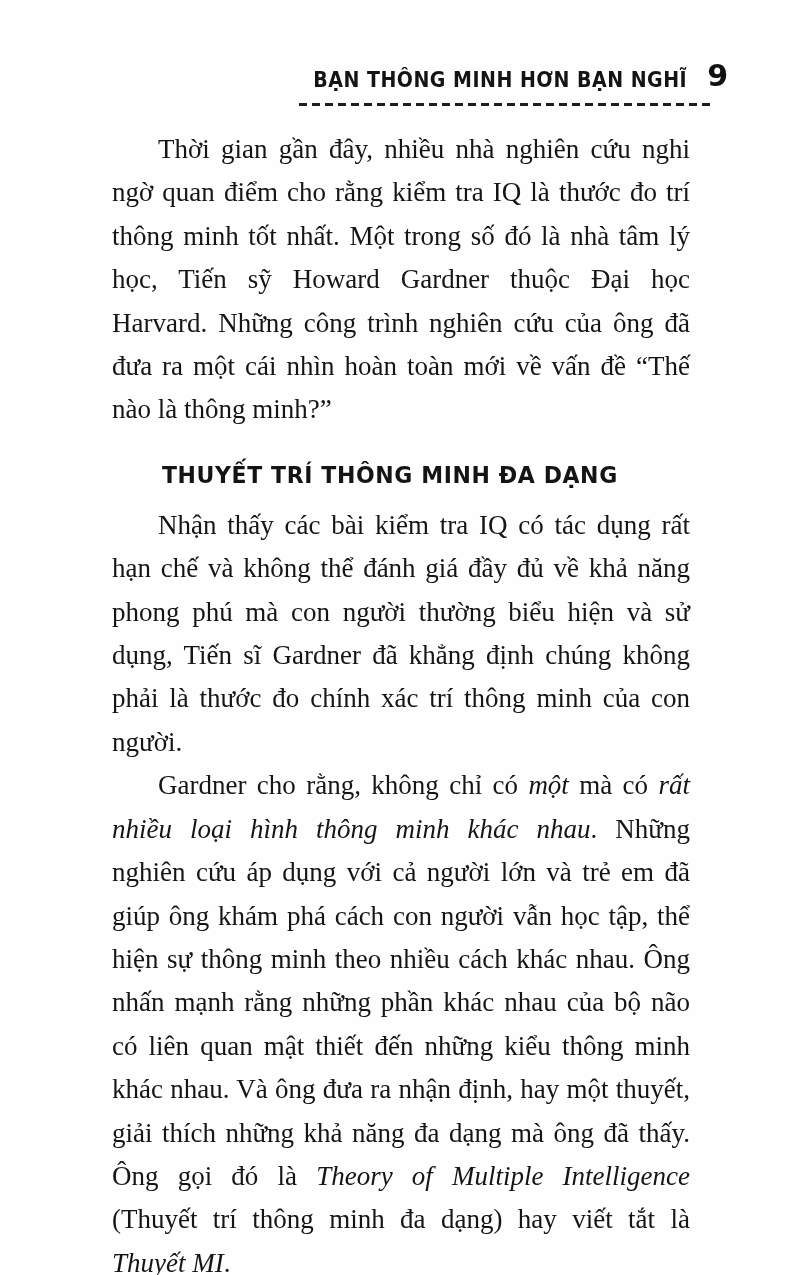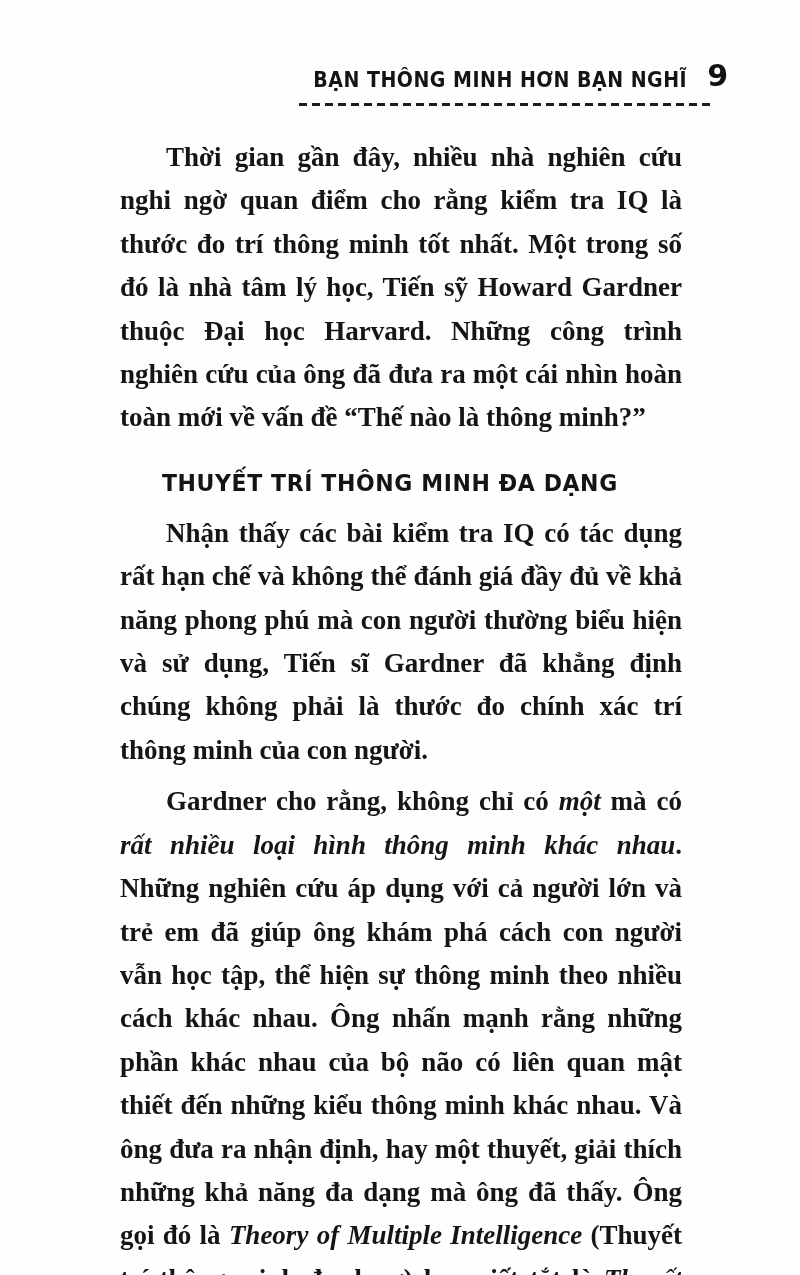--- a/index.html
+++ b/index.html
@@ -55,23 +55,22 @@
     top: 128px;
     left: 112px;
     width: 578px;
     font-family: "Liberation Serif", "DejaVu Serif", serif;
     font-size: 27px;
     line-height: 43.4px;
     text-align: justify;
     color: #151515;
   }
   .body-col p {
-    margin: 8px;
+    margin: 0;
     text-indent: 46px;
-    font-weight: bold;
   }
   .section-heading {
     margin: 26px 0 12px 0;
     padding-left: 50px;
     font-family: "DejaVu Sans", sans-serif;
     font-weight: bold;
     font-size: 22px;
     letter-spacing: 0.6px;
     line-height: 34px;
     color: #141414;

